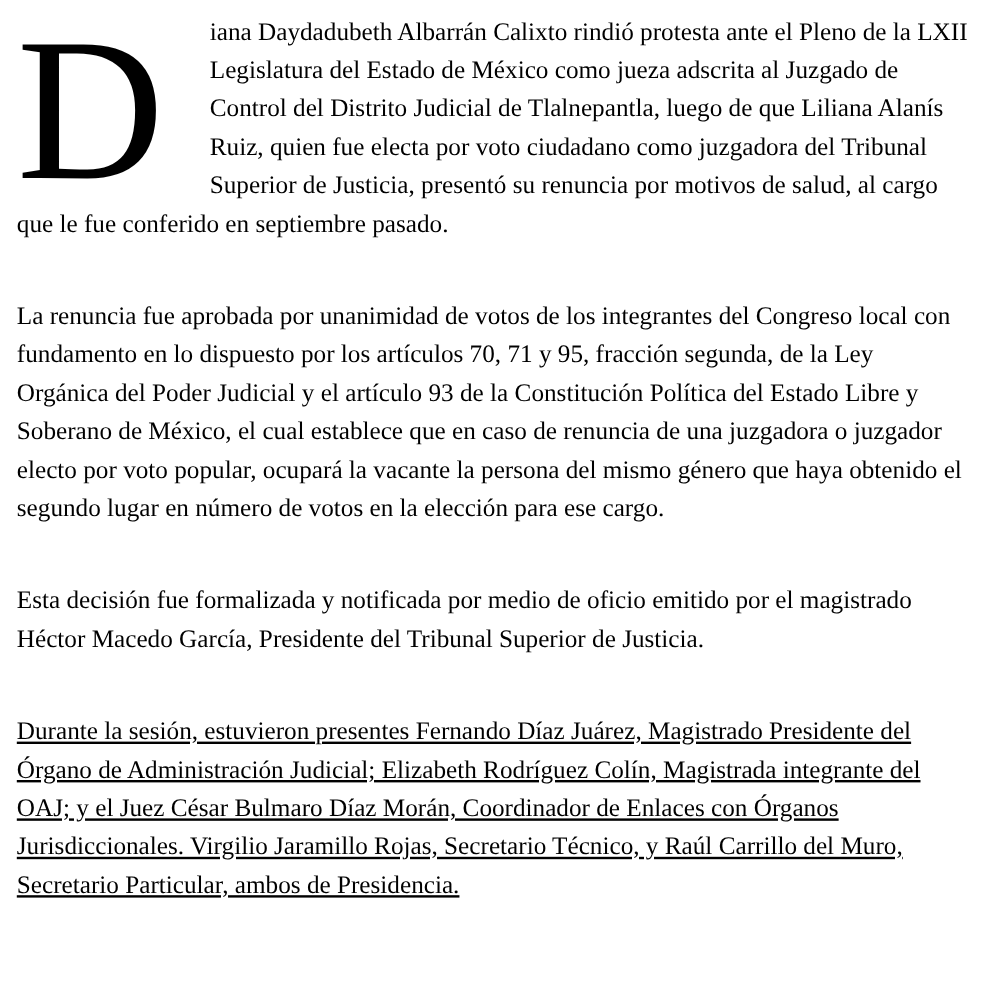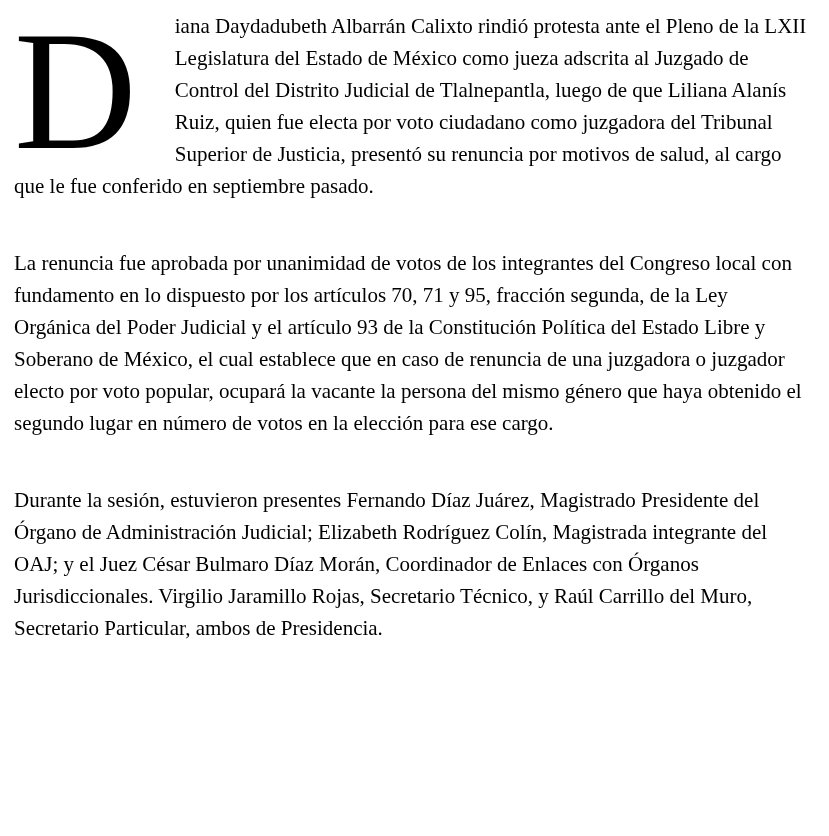--- a/index.html
+++ b/index.html
@@ -23,20 +23,21 @@
     -webkit-font-smoothing: antialiased;
   }
 
   .article p {
     margin: 0 0 45px 0;
     text-align: left;
   }
 
   .article p:last-child {
     margin-bottom: 0;
+    text-decoration: underline;
   }
 
   .dropcap {
     float: left;
     font-size: 170px;
     line-height: 150px;
     height: 152px;
     margin: 6px 38px 0 0;
     font-weight: 400;
     color: #000000;
@@ -49,19 +50,22 @@
   <div class="article">
 
     <p>
       <span class="dropcap">D</span><span>iana Daydadubeth Albarrán Calixto rindió protesta ante el Pleno de la LXII Legislatura del Estado de México como jueza adscrita al Juzgado de Control del Distrito Judicial de Tlalnepantla, luego de que Liliana Alanís Ruiz, quien fue electa por voto ciudadano como juzgadora del Tribunal Superior de Justicia, presentó su renuncia por motivos de salud, al cargo que le fue conferido en septiembre pasado.</span>
     </p>
 
     <p>
       <span>La renuncia fue aprobada por unanimidad de votos de los integrantes del Congreso local con fundamento en lo dispuesto por los artículos 70, 71 y 95, fracción segunda, de la Ley Orgánica del Poder Judicial y el artículo 93 de la Constitución Política del Estado Libre y Soberano de México, el cual establece que en caso de renuncia de una juzgadora o juzgador electo por voto popular, ocupará la vacante la persona del mismo género que haya obtenido el segundo lugar en número de votos en la elección para ese cargo.</span>
     </p>
 
+    <p>
+      <span>Esta decisión fue formalizada y notificada por medio de oficio emitido por el magistrado Héctor Macedo García, Presidente del Tribunal Superior de Justicia.</span>
+    </p>
 
     <p>
       <span>Durante la sesión, estuvieron presentes Fernando Díaz Juárez, Magistrado Presidente del Órgano de Administración Judicial; Elizabeth Rodríguez Colín, Magistrada integrante del OAJ; y el Juez César Bulmaro Díaz Morán, Coordinador de Enlaces con Órganos Jurisdiccionales. Virgilio Jaramillo Rojas, Secretario Técnico, y Raúl Carrillo del Muro, Secretario Particular, ambos de Presidencia.</span>
     </p>
 
   </div>
 </div>
 
 </body></html>

